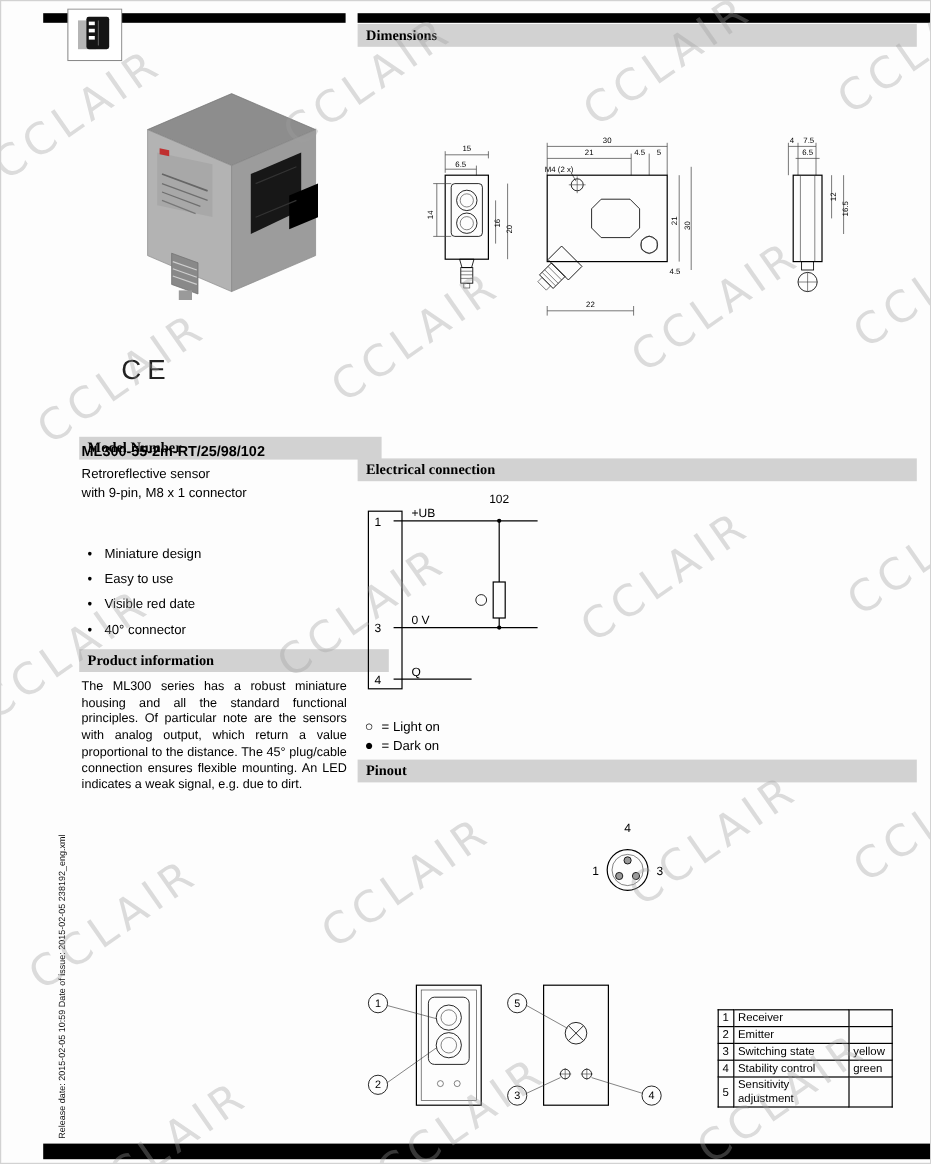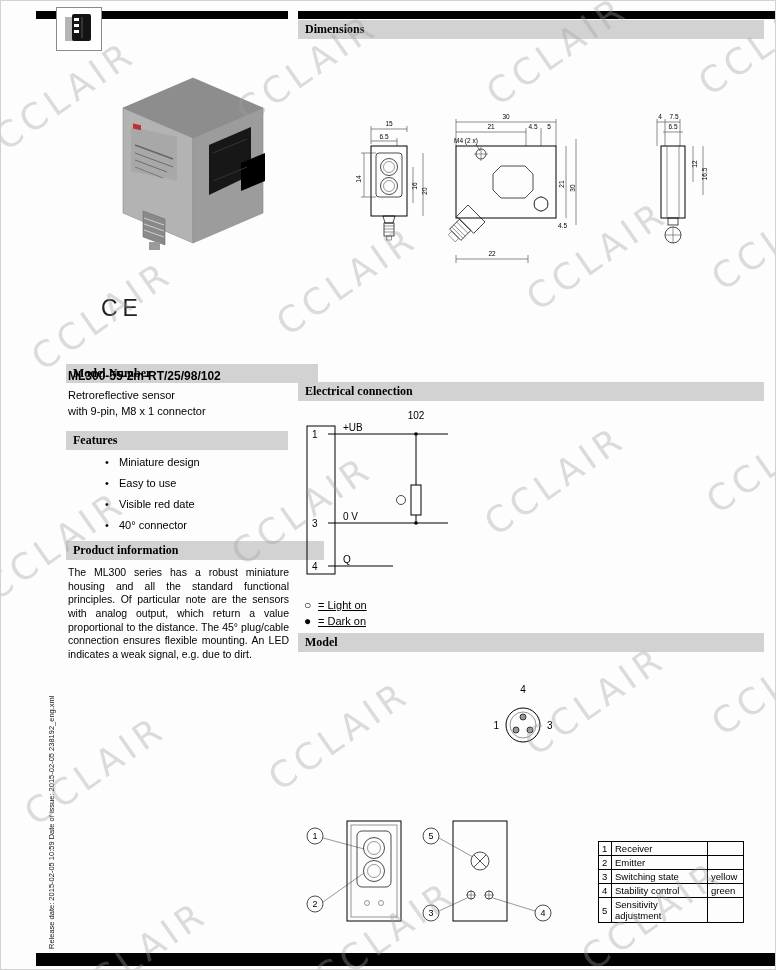--- a/index.html
+++ b/index.html
@@ -12,23 +12,23 @@
   }
   .bar { position:absolute; background:#000; }
   .hdr {
     position:absolute; height:19px; background:#d2d2d2;
     font-weight:bold; font-size:12px; line-height:19px; padding-left:7px;font-family:Liberation Serif, serif;
   }
   .txt { position:absolute; }
   .model-number { font-size:12px; font-weight:bold; }
   .body-line { font-size:11px; }
   .para { font-size:10.5px; line-height:1.3; text-align:justify; }
-  .feat { position:absolute; font-size:11px;margin-left:32px; }
+  .feat { position:absolute; font-size:11px; }
   .blt { display:inline-block; width:14px; }
-  .legend { position:absolute; font-size:11px;text-decoration:underline; }
+  .legend { position:absolute; font-size:11px; }
   .lsym { font-size:12px; display:inline-block; width:14px; }
   .ce { position:absolute; font-size:23px; letter-spacing:5px; color:#222; }
   .side-note {
     position:absolute; left:46px; top:948px;
     transform:rotate(-90deg); transform-origin:0 0;
     font-size:7.5px; white-space:nowrap; color:#111;
   }
   .wm {
     position:absolute; z-index:6; pointer-events:none;
     font-size:36px; letter-spacing:5px; color:#9f9f9f; opacity:0.35;
@@ -107,21 +107,20 @@
     <rect x="56" y="189" width="11" height="8" fill="#9a9a9a"></rect>
   </svg>
 
   <div class="ce" style="left:100px;top:294px">CE</div>
 
   <div class="hdr" style="left:65px;top:363px;width:252px">Model Number</div>
   <div class="txt model-number" style="left:67px;top:368px">ML300-55-2m-RT/25/98/102</div>
   <div class="txt body-line" style="left:67px;top:388px">Retroreflective sensor</div>
   <div class="txt body-line" style="left:67px;top:404px">with 9-pin, M8 x 1 connector</div>
 
-  <div class="hdr" style="left:65px;top:430px;width:222px">Features</div>
   <div class="feat" style="left:72px;top:455px"><span class="blt">•</span><span>Miniature design</span></div>
   <div class="feat" style="left:72px;top:476px"><span class="blt">•</span><span>Easy to use</span></div>
   <div class="feat" style="left:72px;top:497px"><span class="blt">•</span><span>Visible red date</span></div>
   <div class="feat" style="left:72px;top:518px"><span class="blt">•</span><span>40° connector</span></div>
 
   <div class="hdr" style="left:65px;top:540px;width:258px">Product information</div>
   <div class="txt para" style="left:67px;top:565px;width:221px">The ML300 series has a robust miniature housing and all the standard functional principles. Of particular note are the sensors with analog output, which return a value proportional to the distance. The 45° plug/cable connection ensures flexible mounting. An LED indicates a weak signal, e.g. due to dirt.</div>
 
   <div class="hdr" style="left:297px;top:19px;width:466px">Dimensions</div>
 
@@ -239,21 +238,21 @@
     <line class="sh" x1="113" y1="110" x2="113" y2="118"></line>
     <circle class="sh2" cx="98" cy="95" r="4.5"></circle>
   </svg>
   <div class="legend" style="left:303px;top:597px">
     <span class="lsym">○</span><span>= Light on</span>
   </div>
   <div class="legend" style="left:303px;top:613px">
     <span class="lsym">●</span><span>= Dark on</span>
   </div>
 
-  <div class="hdr" style="left:297px;top:632px;width:466px">Model</div>
+  <div class="hdr" style="left:297px;top:632px;width:466px">Pinout</div>
   <svg style="left:466px;top:680px" width="110" height="75" viewBox="0 0 110 75">
     <text class="elt" x="56" y="12" text-anchor="middle">4</text>
     <text class="elt" x="32" y="48" text-anchor="end">1</text>
     <text class="elt" x="80" y="48">3</text>
     <circle class="sh" cx="56" cy="44" r="17"></circle>
     <circle class="sh3" cx="56" cy="44" r="13"></circle>
     <circle cx="56" cy="36" r="3" fill="#999" stroke="#000" stroke-width="0.7"></circle>
     <circle cx="49" cy="49" r="3" fill="#999" stroke="#000" stroke-width="0.7"></circle>
     <circle cx="63" cy="49" r="3" fill="#999" stroke="#000" stroke-width="0.7"></circle>
   </svg>

